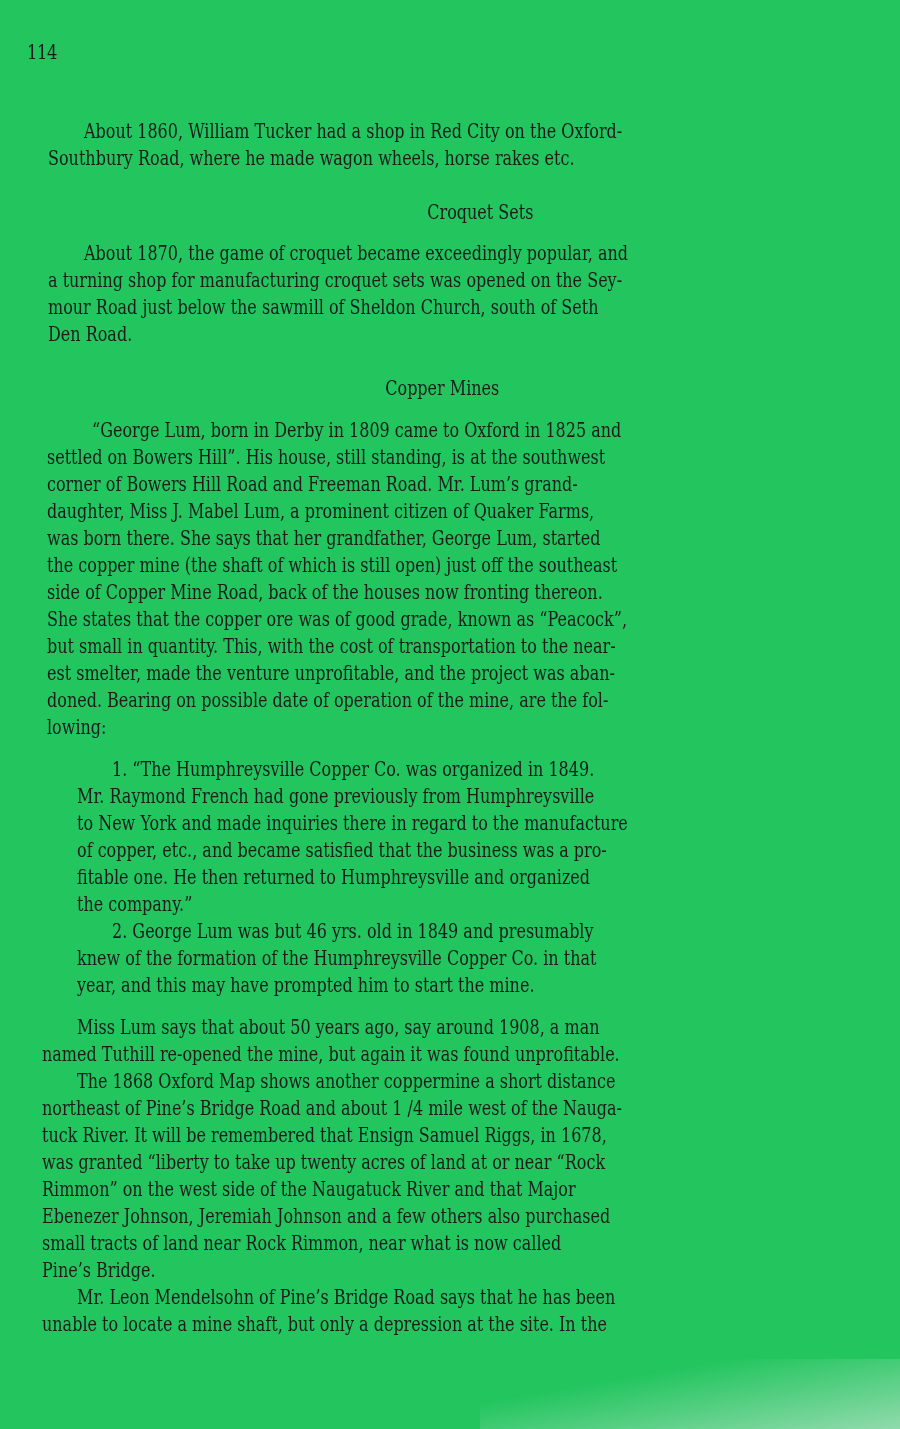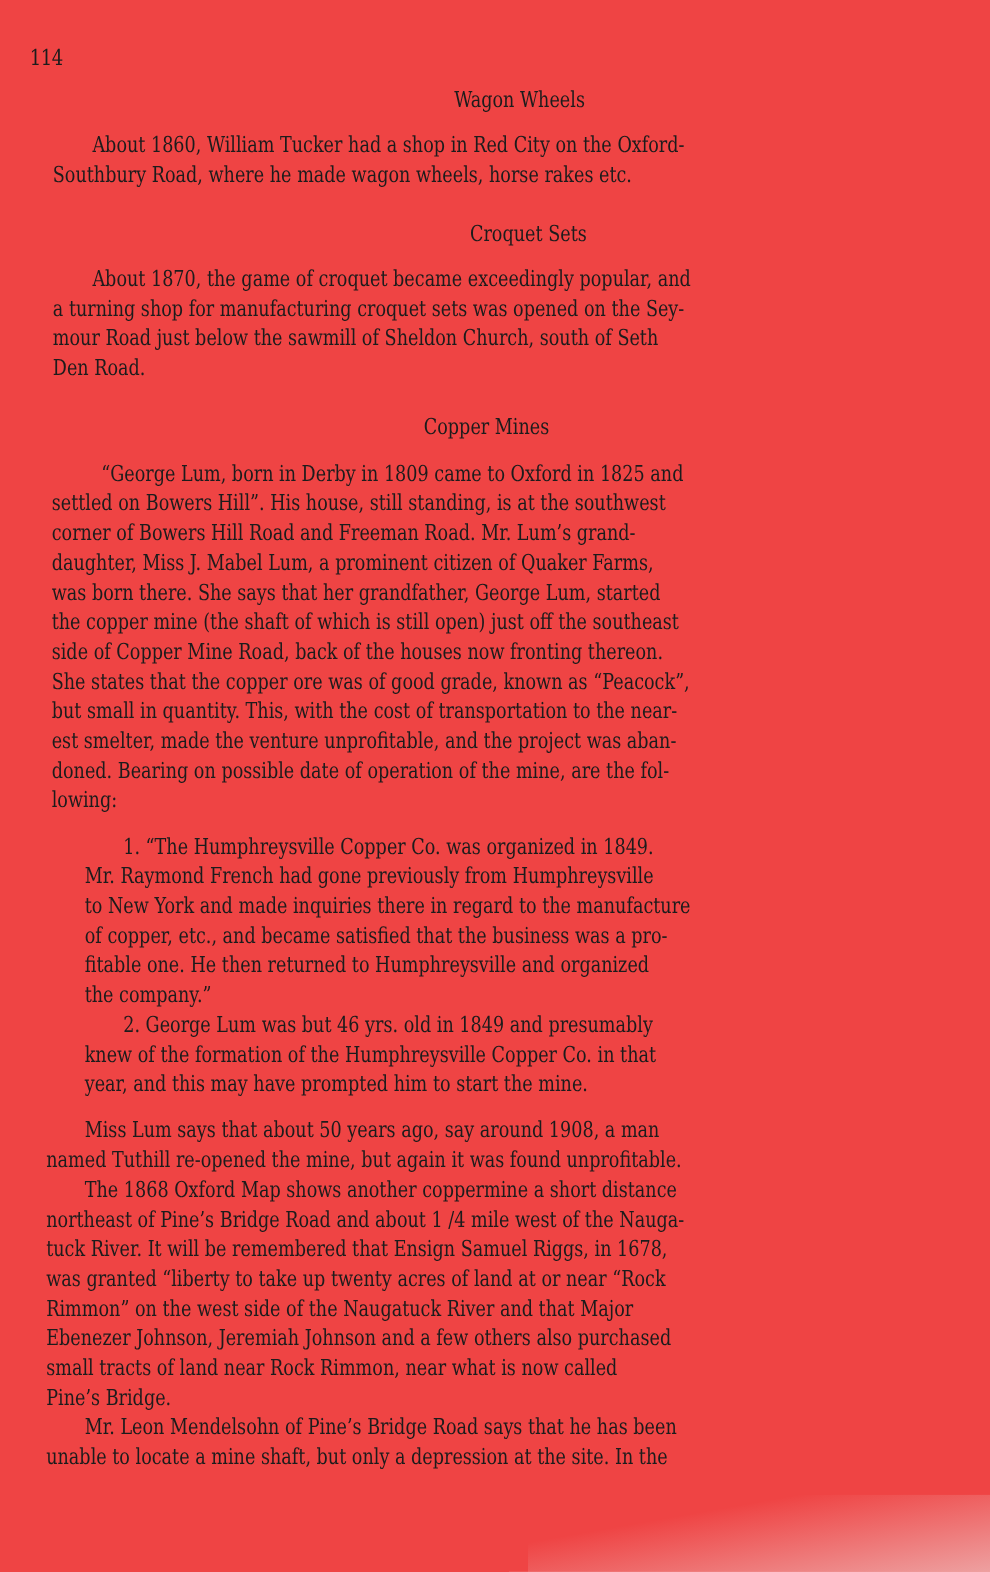--- a/index.html
+++ b/index.html
@@ -12,21 +12,21 @@
       height: 1429px;
       position: relative;
       overflow: hidden;
       color: #1c1c1c;
       font-family: "DejaVu Serif", "Liberation Serif", serif;
     }
     .page {
       position: absolute;
       left: 0; top: 0;
       width: 900px; height: 1429px;
-      background: #ef4444;
+      background: #22c55e;
     }
     .smudge {
       position: absolute;
       right: 0;
       bottom: 0;
       width: 420px;
       height: 70px;
       background: linear-gradient(170deg, rgba(255,255,255,0) 30%, rgba(236,236,236,0.55) 100%);
       pointer-events: none;
     }
@@ -63,23 +63,20 @@
       transform-origin: left center;
     }
   </style>
 </head>
 <body>
 
 <div class="page">
 
   <div class="page-number">114</div>
 
-  <div class="heading" style="top:76px;">
-    <span style="left:22px;">Wagon Wheels</span>
-  </div>
   <div class="line" style="left: 84px; top: 118px; width: 745px; transform: scaleX(0.8);">About 1860, William Tucker had a shop in Red City on the Oxford-</div>
   <div class="line" style="left: 48px; top: 145px; transform: scaleX(0.8);">Southbury Road, where he made wagon wheels, horse rakes etc.</div>
 
   <div class="heading" style="top:198px;margin-left:15px;">
     <span style="left:15px;">Croquet Sets</span>
   </div>
   <div class="line" style="left: 84px; top: 240px; transform: scaleX(0.8);">About 1870, the game of croquet became exceedingly popular, and</div>
   <div class="line" style="left: 48px; top: 267px; transform: scaleX(0.8);">a turning shop for manufacturing croquet sets was opened on the Sey-</div>
   <div class="line" style="left: 48px; top: 294px; transform: scaleX(0.8);">mour Road just below the sawmill of Sheldon Church, south of Seth</div>
   <div class="line" style="left: 48px; top: 321px; transform: scaleX(0.8);">Den Road.</div>

